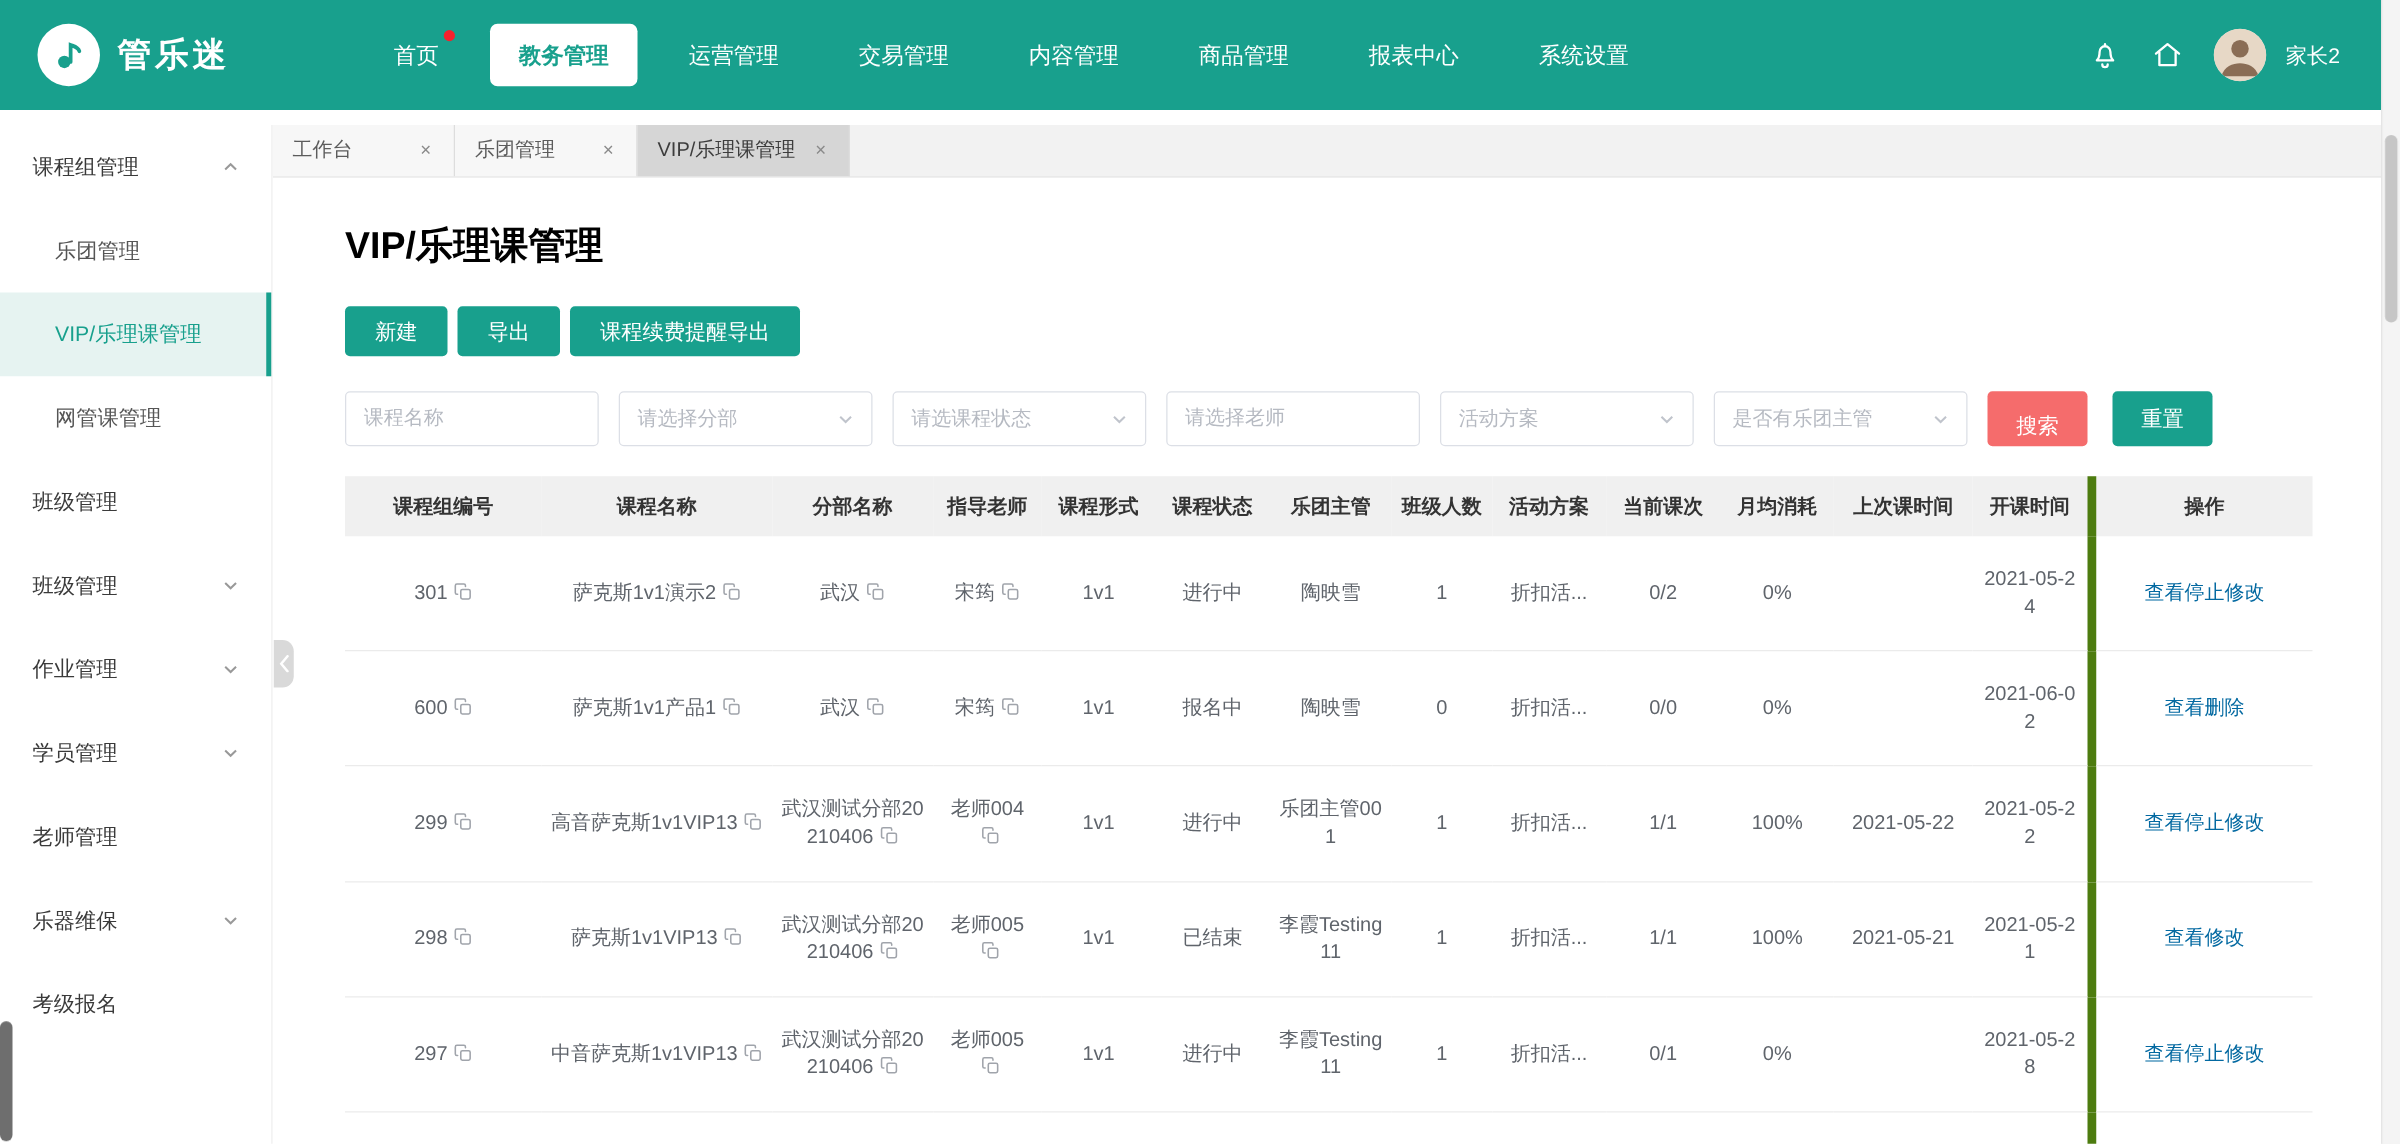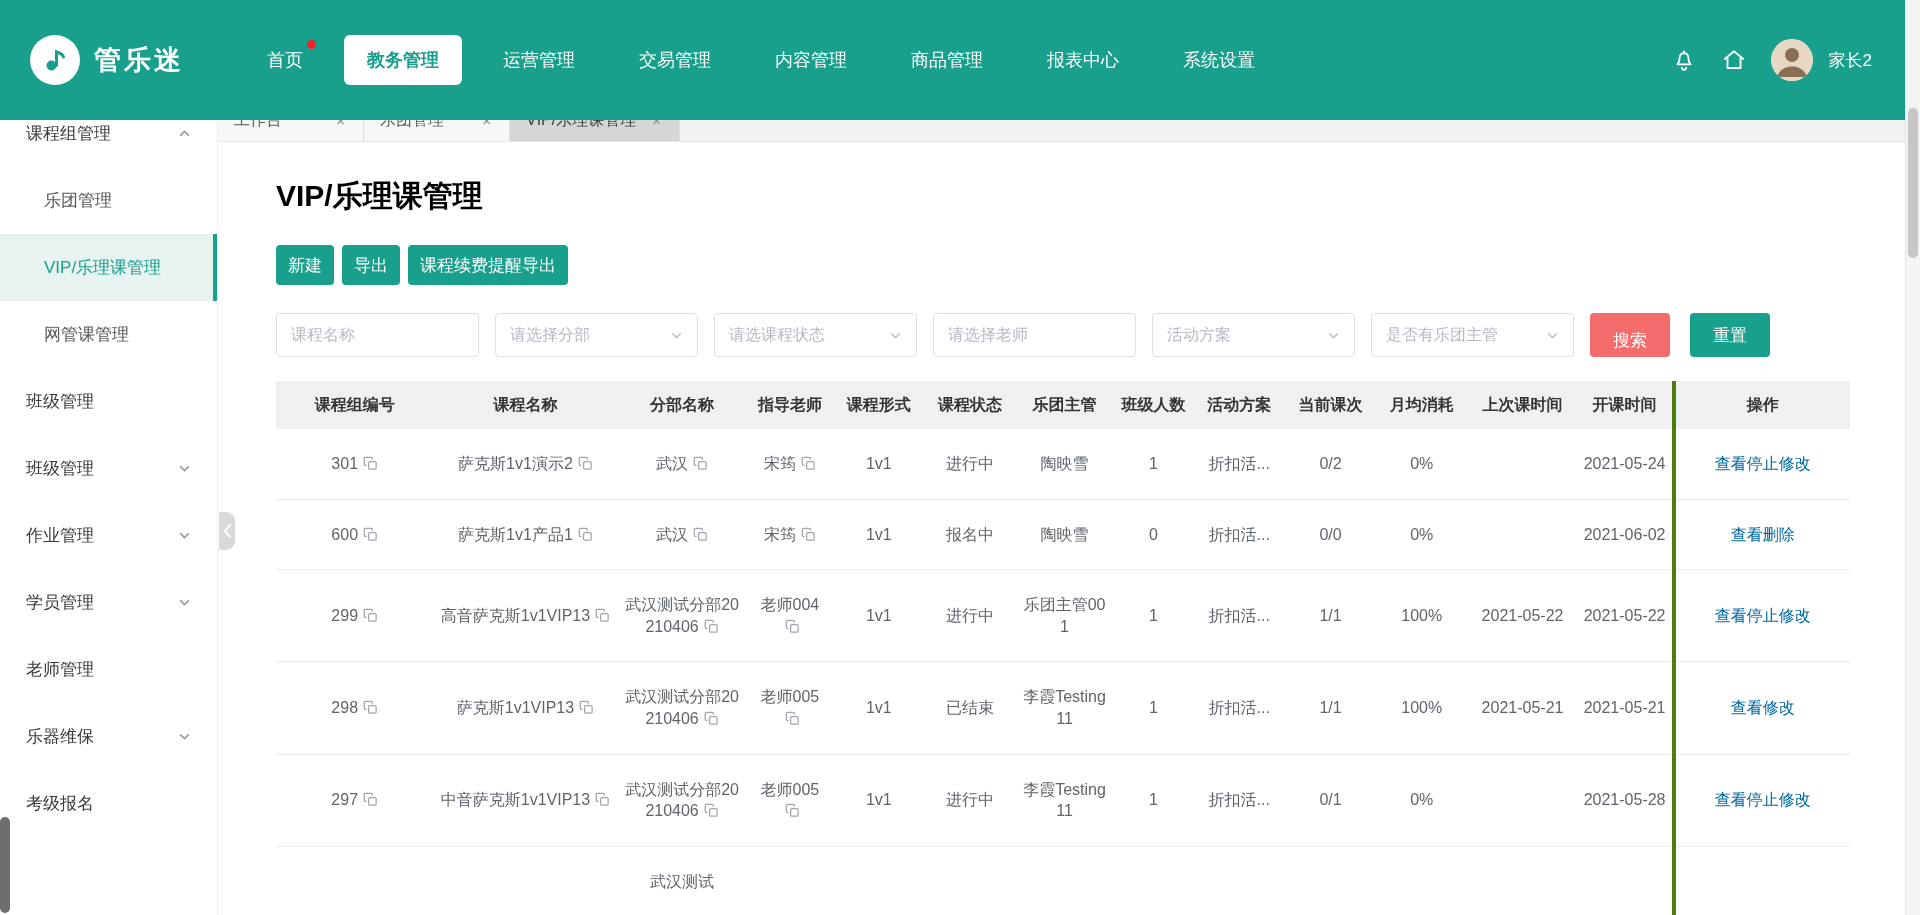--- a/index.html
+++ b/index.html
@@ -3,23 +3,23 @@
 <meta charset="utf-8">
 <style>
   * { box-sizing: border-box; margin: 0; padding: 0; }
   html, body {
     width: 1920px; height: 915px; overflow: hidden;
     font-family: "Liberation Sans", "DejaVu Sans", sans-serif;
     background: #fff; color: #333;
   }
   
   .header {
-    position: fixed; top: 0; left: 0; right: 0; height: 120px;
+    position: fixed; top: 0; left: 0; right: 0; height: 88px;
     background: #18a08d; display: flex; align-items: center;
-    padding: 0 48px 0 30px; z-index: 10;
+    padding: 0 48px 0 30px; z-index: 10; gap: 48px;
   }
   .logo { display: flex; align-items: center; gap: 14px; }
   .logo-circle {
     width: 50px; height: 50px; background: #fff; border-radius: 50%;
     display: flex; align-items: center; justify-content: center;
   }
   .logo-text { color: #fff; font-size: 27px; font-weight: bold; letter-spacing: 3px; }
   .nav { display: flex; align-items: center; gap: 18px; margin-left: 60px; }
   .nav-item {
     position: relative; color: #fff; font-size: 18px; padding: 13px 23px;
@@ -79,21 +79,21 @@
     border-right: 1px solid #ddd; cursor: pointer; gap: 14px; background: #f7f7f7;
   }
   .tab.active { background: #d6d6d6; color: #3d3d3d; }
   .tab-close { color: #8a8a8a; font-size: 15px; line-height: 1; padding: 2px; }
 
   .content { padding: 34px 70px 0 58px; }
   .page-title { font-size: 30px; font-weight: bold; color: #000; margin-bottom: 28px; }
 
   .action-row { display: flex; gap: 8px; margin-bottom: 28px; }
   .btn {
-    border: none; border-radius: 4px; height: 40px; padding: 0 12px;
+    border: none; border-radius: 4px; height: 40px; padding: 0 24px;
     font-size: 17px; cursor: pointer; font-family: inherit;
   }
   .btn-teal { background: #18a08d; color: #fff; }
 
   .filter-row { display: flex; gap: 16px; margin-bottom: 24px; align-items: center; }
   .f-box {
     height: 44px; width: 203px; border: 1px solid #dcdfe6; border-radius: 4px;
     display: flex; align-items: center; padding: 0 14px; background: #fff;
     font-size: 16px; color: #b6bac2; font-family: inherit;
   }
@@ -106,21 +106,21 @@
   
   table { width: 100%; border-collapse: collapse; table-layout: fixed; }
   thead th {
     background: #f0f0f0; height: 48px; font-size: 16px; color: #333;
     font-weight: bold; text-align: center; padding: 0 4px;
   }
   tbody td {
     border-bottom: 1px solid #ebebeb; text-align: center; font-size: 16px;
     color: #5f646b; padding: 24px 6px; word-break: break-all; line-height: 1.35;
   }
-  .ops-col { border-left: 4px solid #4d7c0f; }
+  .ops-col { border-left: 7px solid #4d7c0f; }
   .op-link { color: #0369a1; text-decoration: none; margin: 0 0; cursor: pointer; white-space: nowrap; }
   .copy-icon { margin-left: 5px; vertical-align: -2px; cursor: pointer; }
 
   
   .v-scrollbar {
     position: fixed; right: 0; top: 0; bottom: 0; width: 15px;
     background: #f4f4f4; border-left: 1px solid #e5e5e5; z-index: 30;
   }
   .v-thumb {
     position: absolute; top: 108px; left: 2px; width: 10px; height: 150px;

